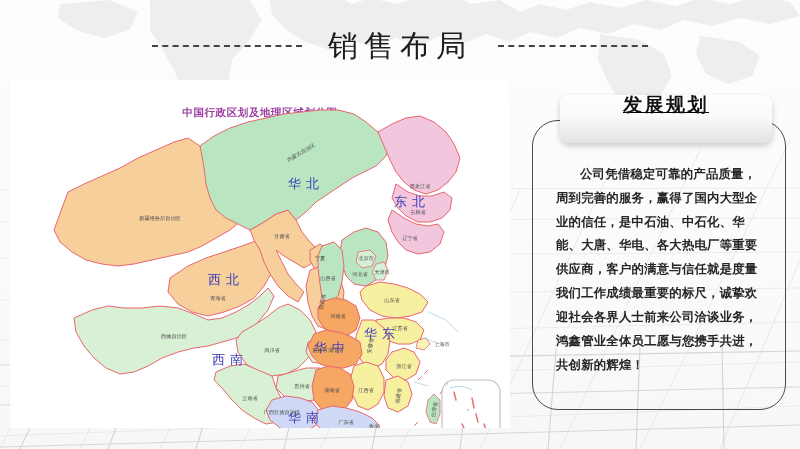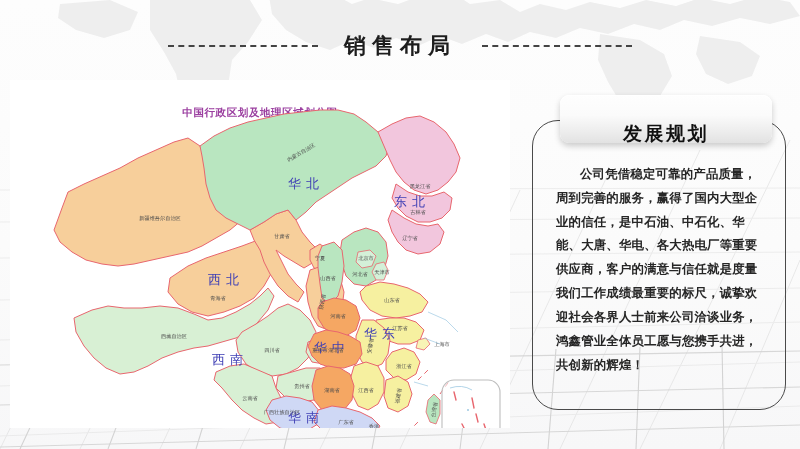--- a/index.html
+++ b/index.html
@@ -42,21 +42,21 @@
     z-index:6;
   }
   .hdr-rule {
     height:0; flex:0 0 auto; width:150px;
     border-top:2px dashed #3b3b3b;
     opacity:.95;
   }
   .hdr-rule.left { margin-right:26px; }
   .hdr-rule.right { margin-left:26px; }
   .hdr-title {
-    font-size:22px; font-weight:bold; color:#1d1d1d;
+    font-size:30px; font-weight:normal; color:#1d1d1d;
     letter-spacing:6px; white-space:nowrap;
     line-height:1;
   }
 
   
   .map-panel {
     position:absolute; left:10px; top:80px; width:500px; height:348px;
     background:#ffffff;
     z-index:4;
   }
@@ -89,22 +89,23 @@
     font-weight:bold;
     text-align:left;
     letter-spacing:.2px;
     text-indent:24px;
   }
   .badge {
     position:absolute; left:560px; top:95px; width:212px; height:48px;
     border-radius:9px;
     background:linear-gradient(180deg,#fefefe 0%,#fbfbfb 42%,#ececec 78%,#e2e2e2 100%);
     box-shadow:0 3px 6px rgba(0,0,0,.20), 0 1px 0 #fff inset;
-    display:flex; align-items:flex-end; justify-content:center;
+    display:flex; align-items:flex-start; justify-content:center;
     z-index:8;
+    text-decoration:underline;
   }
   .badge span {
     font-size:19px; font-weight:bold; color:#111;
     letter-spacing:2.5px; line-height:1;
   }
 </style>
 </head>
 <body>
 
 <div id="stage">

